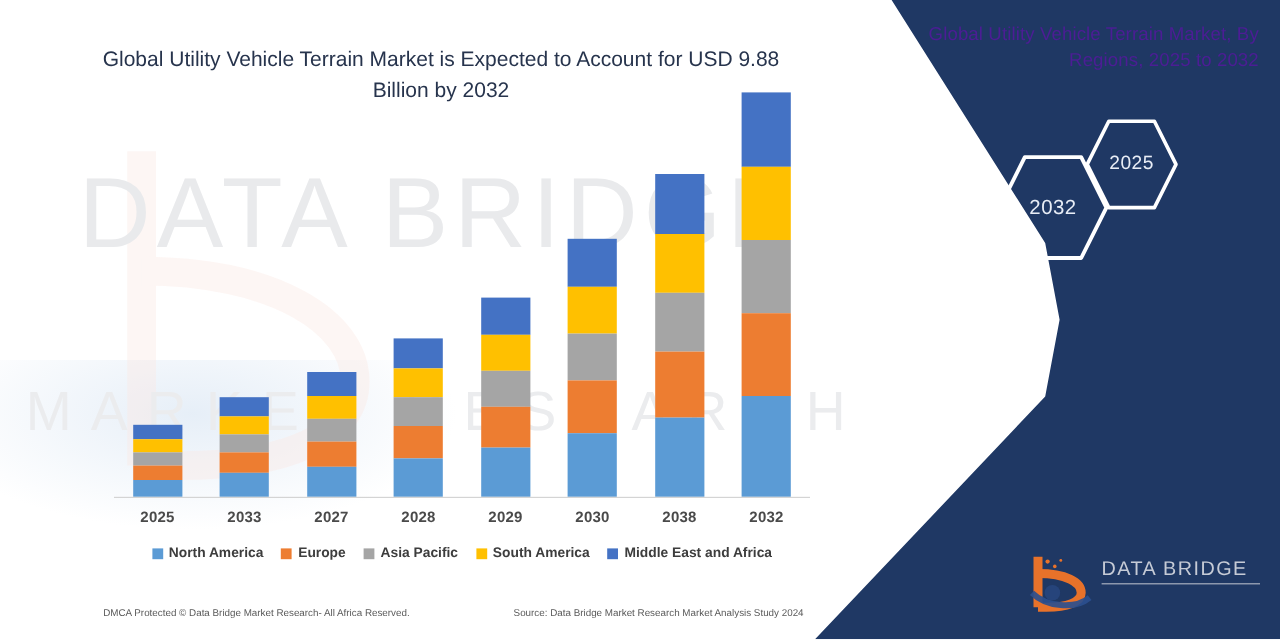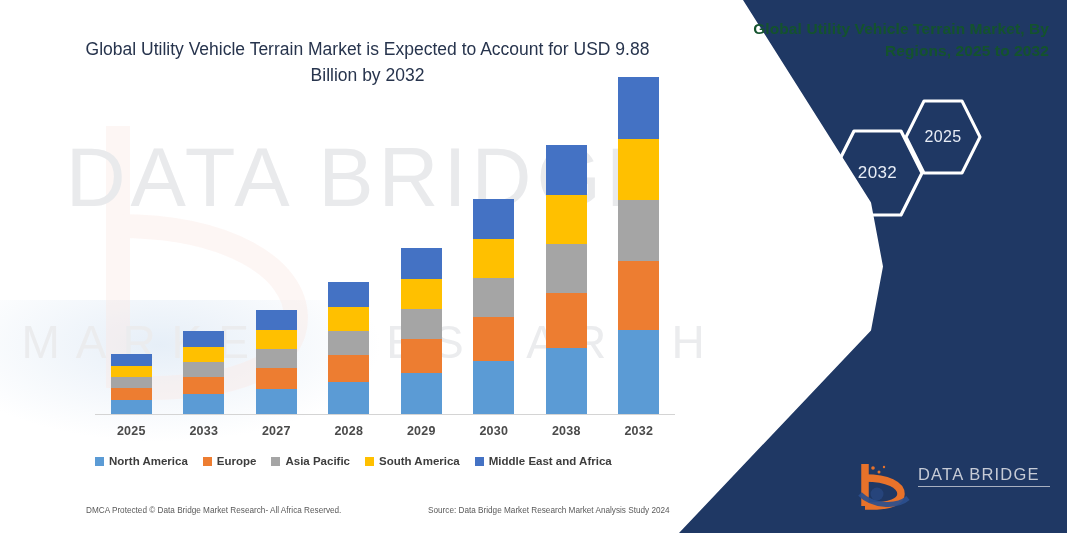--- a/index.html
+++ b/index.html
@@ -40,22 +40,22 @@
   }
 
   
   .navy-panel {
     position:absolute; right:0; top:0; width:400px; height:533px;
     background:#1f3864;
     clip-path: polygon(100% 0, 100% 100%, 3% 100%, 51% 62%, 54% 50%, 51% 38%, 19% 0);
   }
   .panel-title {
     position:absolute; right:18px; top:18px; width:318px;
-    color:#14532d; font-size:15.5px; line-height:1.45;
-    text-align:right; font-weight:700;
+    color:#4c1d95; font-size:15.5px; line-height:1.45;
+    text-align:right; font-weight:400;
     letter-spacing:.1px;
   }
   .hex-wrap { position:absolute; right:72px; top:98px; width:165px; height:120px; }
   .hex { position:absolute; }
   .hex svg { display:block; overflow:visible; }
   .hex-label {
     position:absolute; inset:0; display:flex; align-items:center; justify-content:center;
     color:#e8edf6; font-size:17px; letter-spacing:.4px;
   }
   .hex-2032 { left:0px;  top:30px; width:95px; height:90px; }
@@ -105,21 +105,21 @@
     position:absolute; left:95px; top:424px; width:580px;
     display:flex; justify-content:space-around;
   }
   .xlabel {
     width:72px; text-align:center;
     font-size:12.5px; font-weight:bold; color:#4a4a4a; letter-spacing:.2px;
   }
 
   .legend {
     position:absolute; left:95px; top:455px; width:580px;
-    display:flex; justify-content:flex-start; align-items:center; gap:15px;
+    display:flex; justify-content:center; align-items:center; gap:15px;
   }
   .legend-item { display:flex; align-items:center; gap:5px; }
   .legend-swatch { width:9px; height:9px; display:block; }
   .legend-label { font-size:11.5px; font-weight:bold; color:#3d3d3d; white-space:nowrap; }
 
   .footer { position:absolute; left:0; top:506px; width:700px; height:22px; }
   .footer-left  { position:absolute; left:86px; top:0; font-size:8.2px; color:#5a5a5a; white-space:nowrap; }
   .footer-right { position:absolute; left:428px; top:0; font-size:8.2px; color:#5a5a5a; white-space:nowrap; }
 </style>
 </head>

